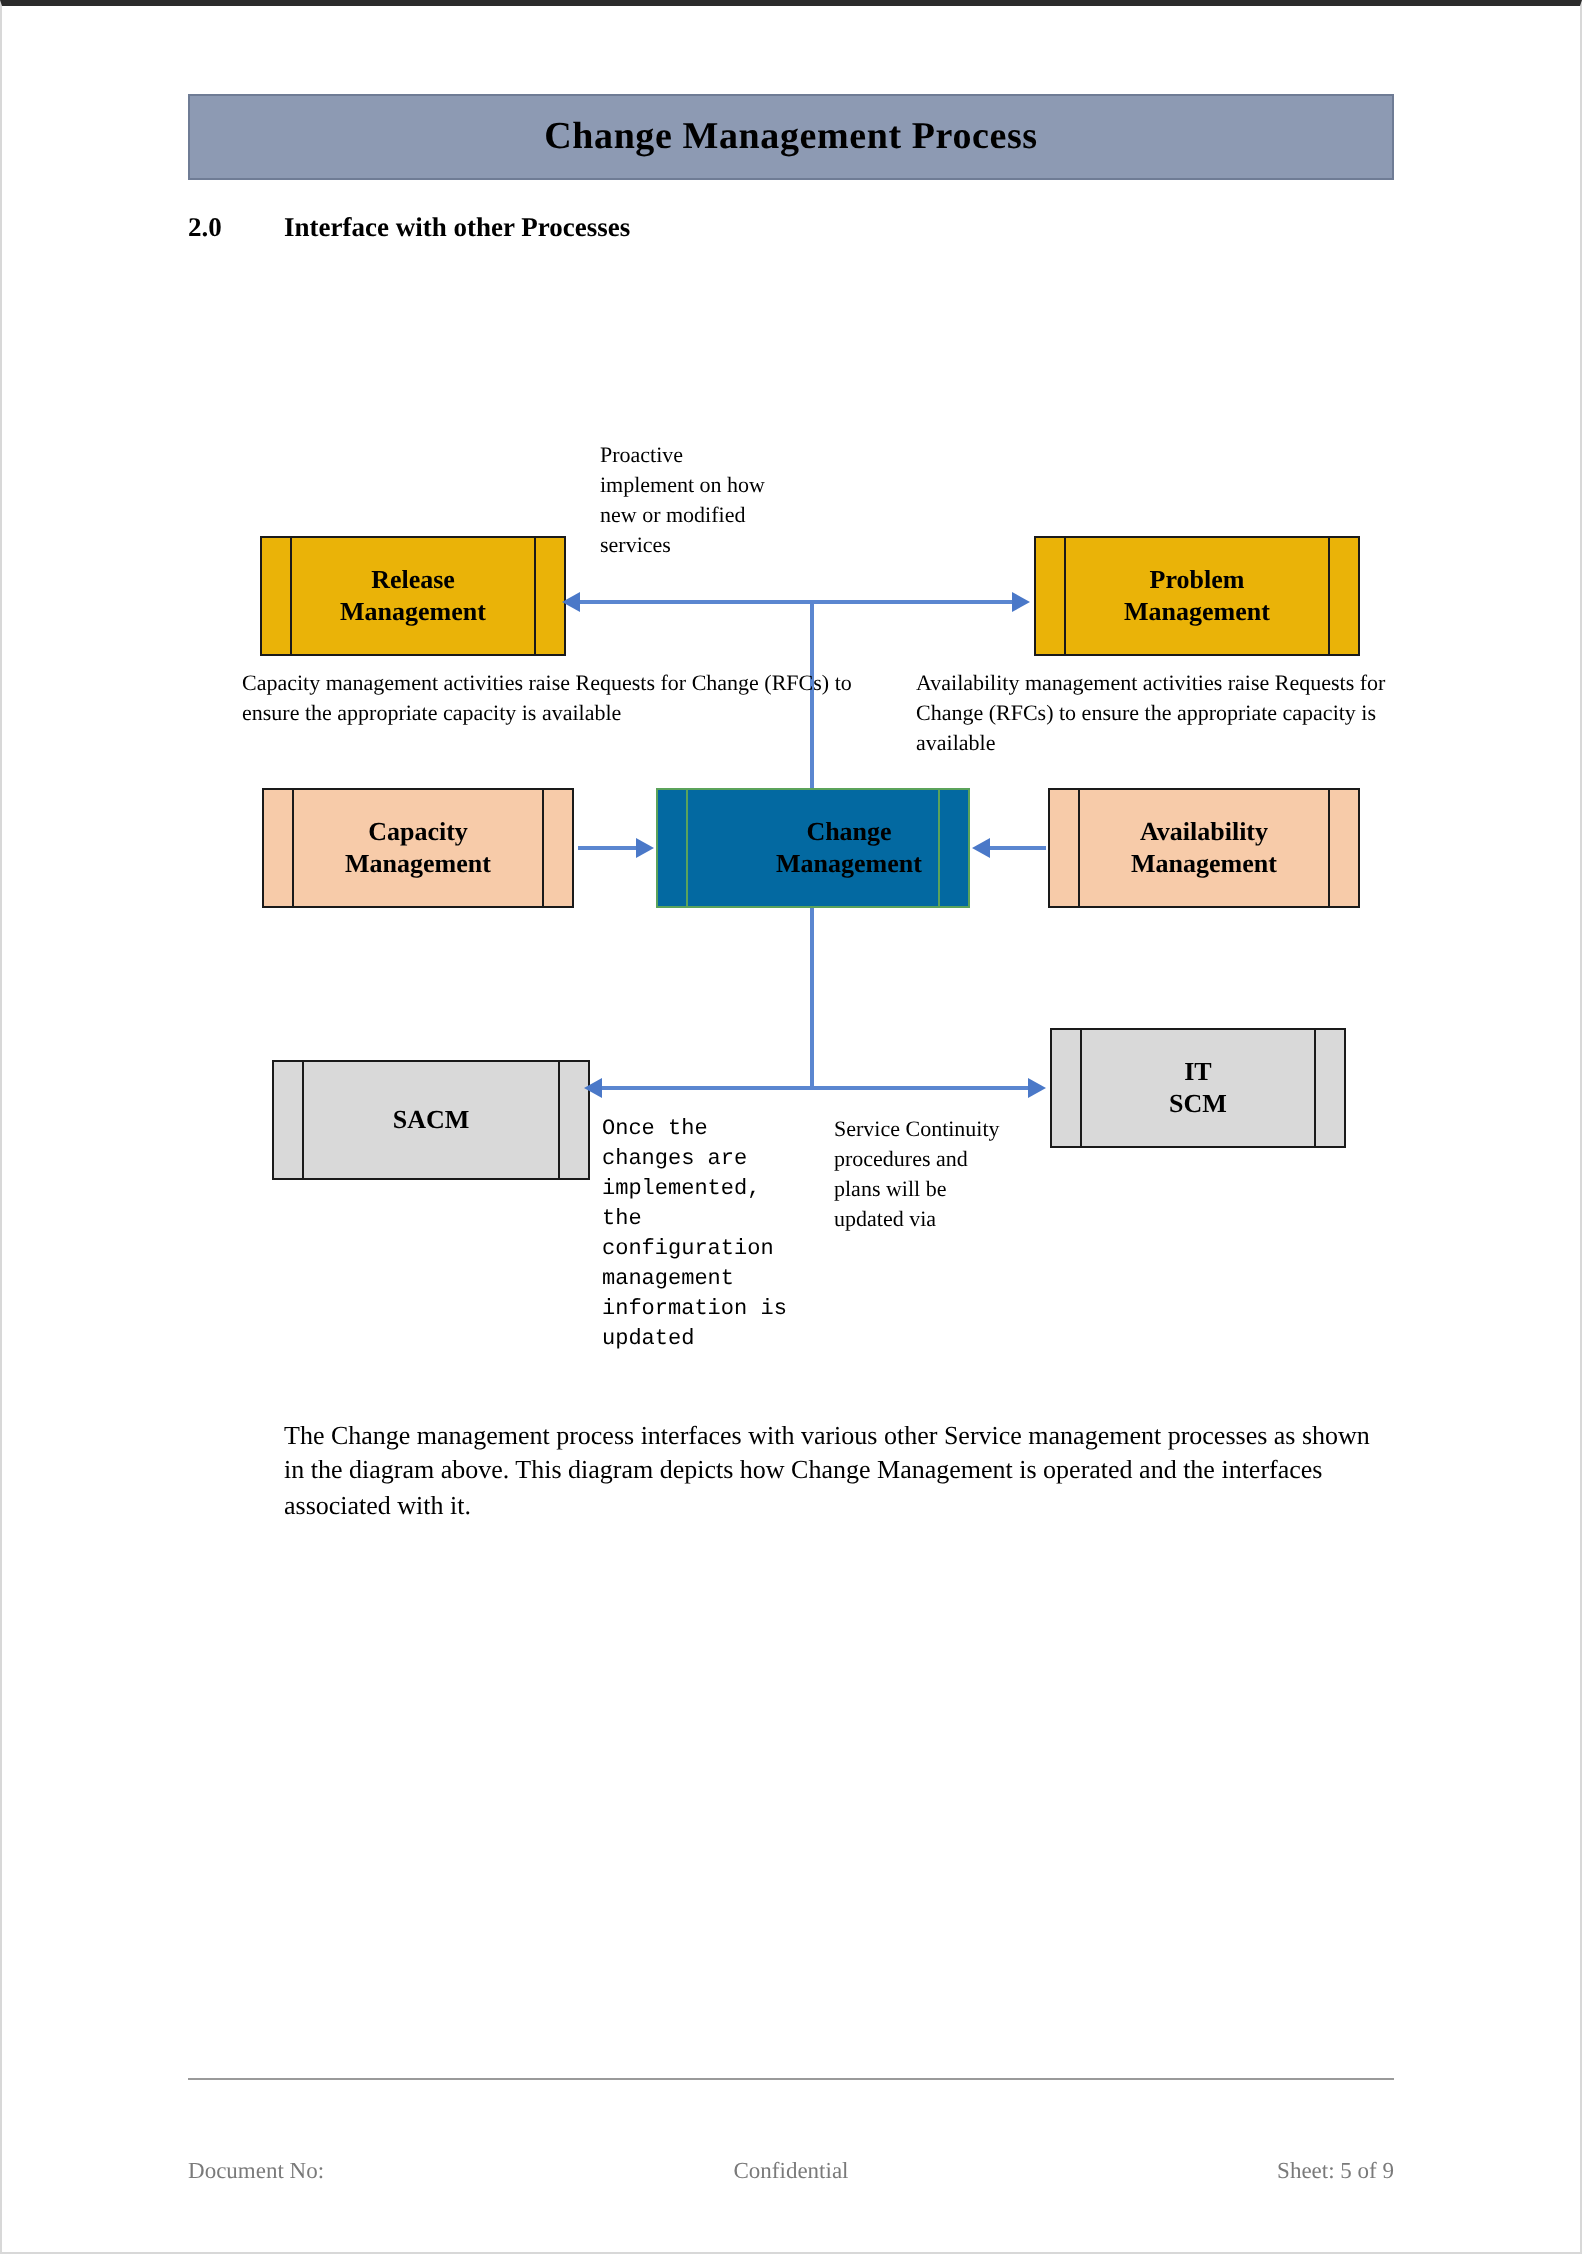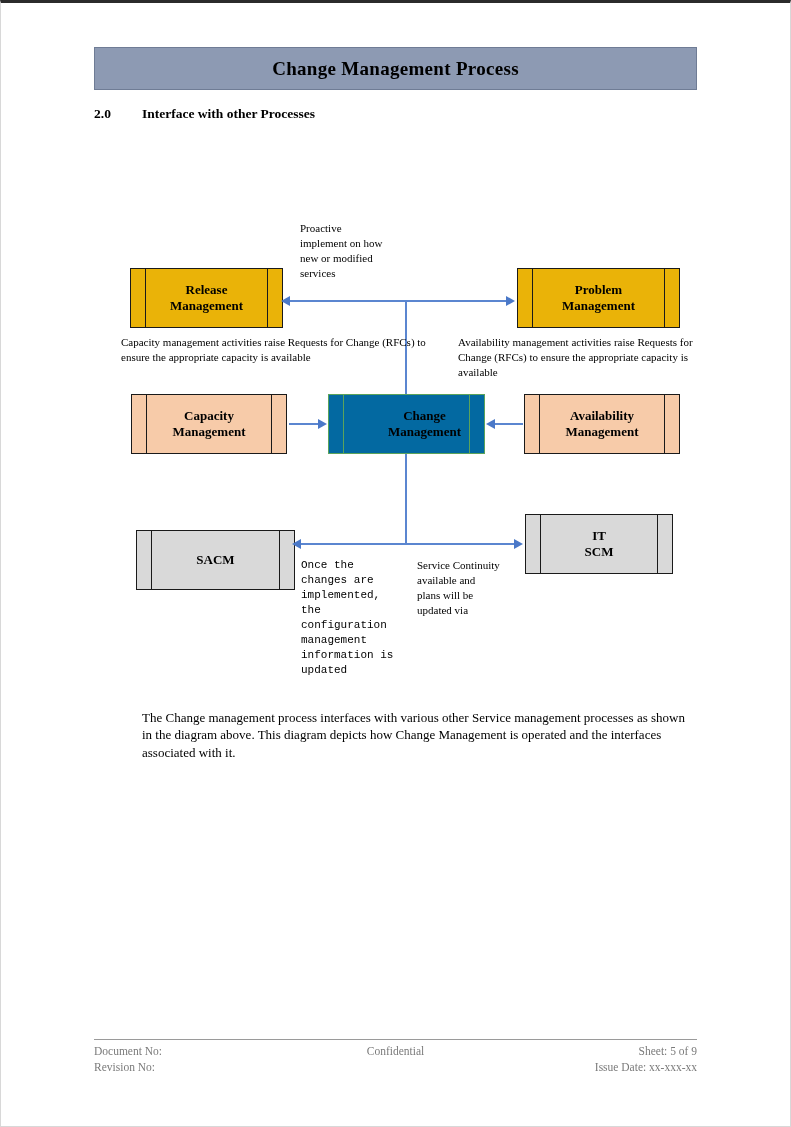--- a/index.html
+++ b/index.html
@@ -172,20 +172,21 @@
     border-top: 1.5px solid #9a9a9a;
     padding-top: 4px;
     color: #7a7a7a;
     font-size: 11.5px;
     line-height: 1.35;
   }
   #footer .row {
     display: flex;
     justify-content: flex-end;
     align-items: flex-start;
+    margin-top: 35px;
   }
   #footer .col-l { text-align: left;  width: 33%; }
   #footer .col-c { text-align: center; width: 34%; }
   #footer .col-r { text-align: right; width: 33%; }
 </style>
 </head>
 <body>
 
 <div id="page">
   <div id="page-inner">
@@ -258,21 +259,21 @@
         <span class="bar-l"></span>
         <span class="bar-r"></span>
         <span class="lbl">IT<br>SCM</span>
       </div>
 
       <div class="line-h" style="left:300px; top:540px; width:214px;"></div>
       <div class="arrow left" style="left:291px; top:536px;"></div>
       <div class="arrow right" style="left:513px; top:536px;"></div>
 
       <div class="note" style="left:300px; top:555px; width:94px;font-family:Liberation Mono, monospace;">Once the changes are implemented, the configuration management information is updated</div>
-      <div class="note clip" style="left:416px; top:555px; width:84px; height:78px;">Service Continuity available and plans will be updated via</div>
+      <div class="note clip" style="left:416px; top:555px; width:84px; height:78px;">Service Continuity procedures and plans will be updated via</div>
 
     </div>
 
     <div id="body-paragraph">The Change management process interfaces with various other Service management processes as shown in the diagram above. This diagram depicts how Change Management is operated and the interfaces associated with it.</div>
 
     <div id="footer">
       <div class="row">
         <div class="col-l">Document No:</div>
         <div class="col-c">Confidential</div>
         <div class="col-r">Sheet: 5 of 9</div>

